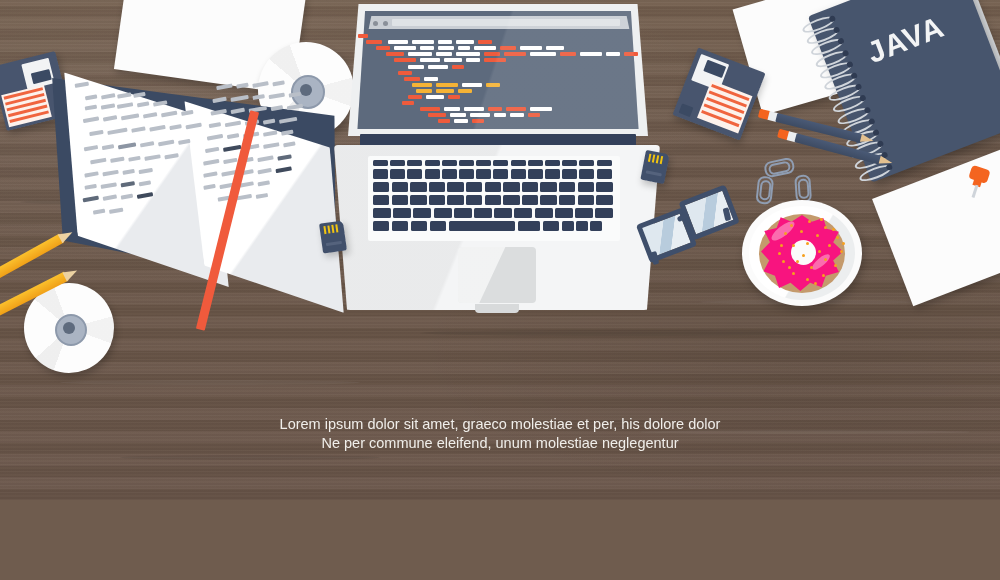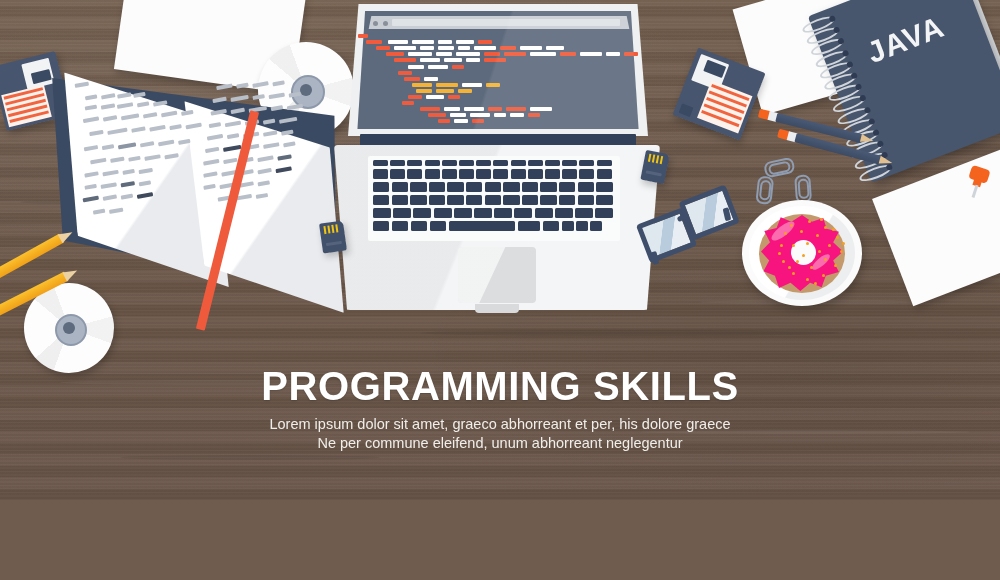--- a/index.html
+++ b/index.html
@@ -677,20 +677,19 @@
         <div class="sprinkle" style="left: 60px; top: 54px;"></div>
         <div class="sprinkle" style="left: 90px; top: 28px;"></div>
         <div class="sprinkle" style="left: 36px; top: 52px;"></div>
         <div class="sprinkle" style="left: 72px; top: 82px;"></div>
         <div class="sprinkle" style="left: 100px; top: 42px;"></div>
         <div class="sprinkle" style="left: 46px; top: 66px;"></div>
         <div class="sprinkle" style="left: 78px; top: 18px;"></div>
       </div>
   </div>
 
-  <div id="headline">PROGRAMMING SKILLS</div>
   <div id="subtitle">
-    <div>Lorem ipsum dolor sit amet, graeco abhorreant et per, his dolore graece</div>
-    <div>Ne per commune eleifend, unum abhorreant neglegentur</div>
+    <div>Lorem ipsum dolor sit amet, graeco molestiae et per, his dolore dolor</div>
+    <div>Ne per commune eleifend, unum molestiae neglegentur</div>
   </div>
 
 
 </div>
 
 </body></html>

